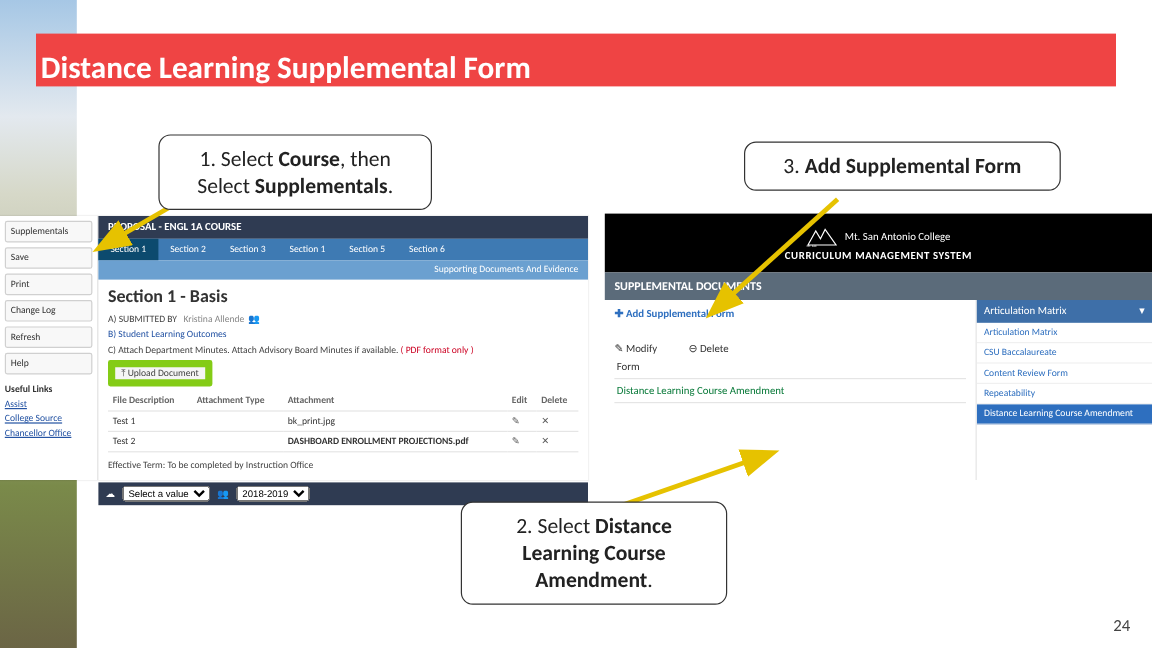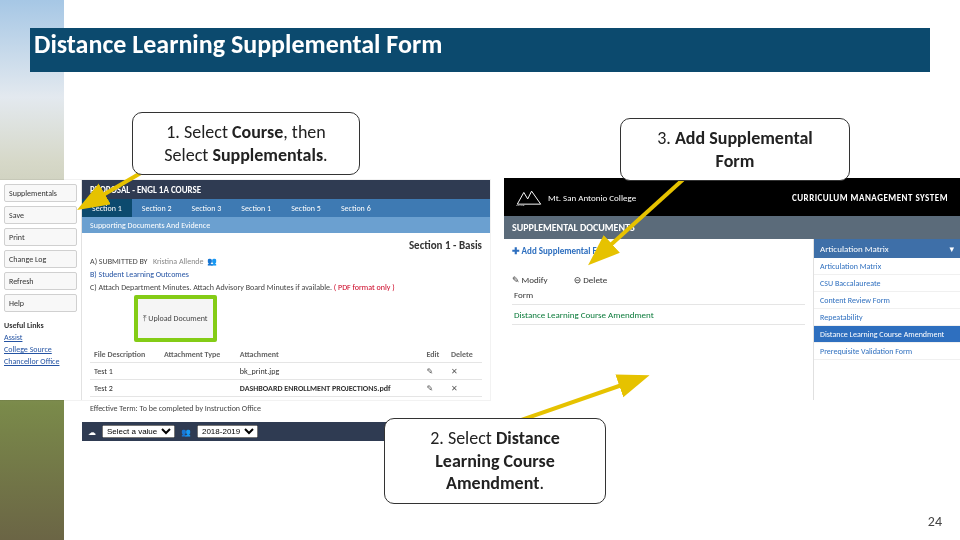--- a/index.html
+++ b/index.html
@@ -9,32 +9,32 @@
     background: #fff; position: relative; overflow: hidden;
     color: #222;
   }
   .bg-photo {
     position: absolute; left: 0; top: 0; width: 64px; height: 540px;
     background: linear-gradient(180deg,#a6c7e5 0%,#e3e9ef 18%,#d6d8c8 30%,#b3b49a 55%,#7a8a4a 75%,#6b6545 100%);
     z-index: 0;
   }
   .title-bar {
     position: absolute; left: 30px; top: 28px; width: 900px; height: 44px;
-    background: #0c4a6e; display: flex; align-items: flex-start;
+    background: #ef4444; display: flex; align-items: flex-end;
     padding-left: 4px; z-index: 2;
   }
   .title-bar span { color: #fff; font-size: 26px; font-weight: 600; }
   .callout {
     position: absolute; background: #fff; border: 1px solid #333;
     border-radius: 10px; padding: 8px 16px; text-align: center;
     font-size: 18px; line-height: 1.25; z-index: 12;
   }
   .co1 { left: 132px; top: 112px; width: 228px; }
   .co2 { left: 384px; top: 418px; width: 222px; }
-  .co3 { left: 620px; top: 118px; width: 230px; }
+  .co3 { left: 620px; top: 118px; width: 264px; }
   .callout b { font-weight: 700; }
 
   .arrow { position: absolute; z-index: 11; }
 
   
   .shot-left {
     position: absolute; left: 0; top: 180px; width: 490px; height: 220px;
     background: #fff; z-index: 5; font-size: 9px; color: #333;
     box-shadow: 0 0 0 1px rgba(0,0,0,0.05);
     display: flex;
@@ -52,42 +52,42 @@
   .sl-main { flex: 1; display: flex; flex-direction: column; }
   .sl-prop {
     background: #2f3b52; color: #fff; font-size: 9px; font-weight: 600;
     padding: 4px 8px;
   }
   .sl-tabs {
     background: #3e7ab3; display: flex; color: #fff; font-size: 8px;
   }
   .sl-tab { padding: 4px 10px; }
   .sl-tab.active { background: #0c4a6e; }
-  .sl-sub { background: #6ba0d0; color: #fff; font-size: 8px; padding: 3px 8px; }
+  .sl-sub { background: #6ba0d0; color: #fff; font-size: 8px; padding: 3px 8px; text-align: right; }
   .sl-body { padding: 6px 8px; }
-  .sl-h { font-size: 11px; font-weight: 600; margin-bottom: 4px; text-align: right; }
+  .sl-h { font-size: 15px; font-weight: 600; margin-bottom: 4px; }
   .sl-row { font-size: 8px; margin: 3px 0; color: #444; }
   .sl-row .grey { color: #888; }
   .sl-pdf { color: #c02; }
   .sl-table { width: 100%; border-collapse: collapse; font-size: 8px; margin-top: 4px;}
   .sl-table th, .sl-table td { border-bottom: 1px solid #e5e5e5; padding: 3px 4px; text-align: left; }
   .sl-table th { color: #666; font-weight: 600; }
   .sl-foot { background: #2f3b52; color: #fff; font-size: 8px; padding: 3px 6px; margin-top: auto; display:flex; gap:6px; align-items:center;}
   .sl-foot select { font-size: 8px; }
   .edit-ic { color:#5a5a5a; }
 
   
   .shot-right {
     position: absolute; left: 504px; top: 178px; width: 456px; height: 222px;
     background: #fff; z-index: 5; font-size: 9px; color: #333;
     display: flex; flex-direction: column;
   }
   .sr-head {
     background: #000; color: #fff; display: flex; align-items: center;
-    padding: 8px 12px; justify-content: space-between;
+    padding: 8px 12px; justify-content: space-between; flex-direction: column;
   }
   .sr-logo { display:flex; align-items:center; gap:6px; font-size:9px;}
   .sr-logo .ico { width:26px; height:22px; }
   .sr-cms { font-size: 9px; font-weight: 700; letter-spacing: 0.5px;}
   .sr-bar {
     background: #5b6b7a; color: #fff; font-size: 10px; font-weight: 700;
     padding: 5px 8px;
   }
   .sr-body { display:flex; flex:1; }
   .sr-left { width: 310px; border-right:1px solid #e0e0e0; padding:6px 8px;}
@@ -99,21 +99,21 @@
   .sr-list-row.hl { color:#0a7a3a; }
   .sr-dd {
     width: 146px; background:#fff; padding:0;
   }
   .sr-dd-head { background:#3e6fa8; color:#fff; font-size:9px; padding:4px 6px; display:flex; justify-content:space-between; align-items:center;}
   .sr-dd-list { max-height:170px; overflow:auto; }
   .sr-dd-item { font-size:8px; color:#2e6fbf; padding:3px 6px; border-bottom:1px solid #f0f0f0;}
   .sr-dd-item.sel { background:#2e6fbf; color:#fff; }
 
   .page-num { position:absolute; right:18px; bottom:10px; font-size:14px; color:#444;}
-  .upload-btn { display:inline-block; border:4px solid #84cc16; background:#f5f5f5; padding:14px 5px; border-radius:2px;margin-left:44px;}
+  .upload-btn { display:inline-block; border:6px solid #84cc16; background:#f5f5f5; padding:0 5px; border-radius:2px;}
 </style>
 </head>
 <body>
 
 <div class="bg-photo"></div>
 
 <div class="title-bar">
   <span>Distance Learning Supplemental Form</span>
 </div>
 
@@ -260,19 +260,18 @@
       <div class="sr-dd-head">
         <span>Articulation Matrix</span>
         <span>▾</span>
       </div>
       <div class="sr-dd-list">
         <div class="sr-dd-item">Articulation Matrix</div>
         <div class="sr-dd-item">CSU Baccalaureate</div>
         <div class="sr-dd-item">Content Review Form</div>
         <div class="sr-dd-item">Repeatability</div>
         <div class="sr-dd-item sel">Distance Learning Course Amendment</div>
-        <div class="sr-dd-item">Prerequisite Validation Form</div>
       </div>
     </div>
   </div>
 </div>
 
 <div class="page-num">24</div>
 
 </body></html>

